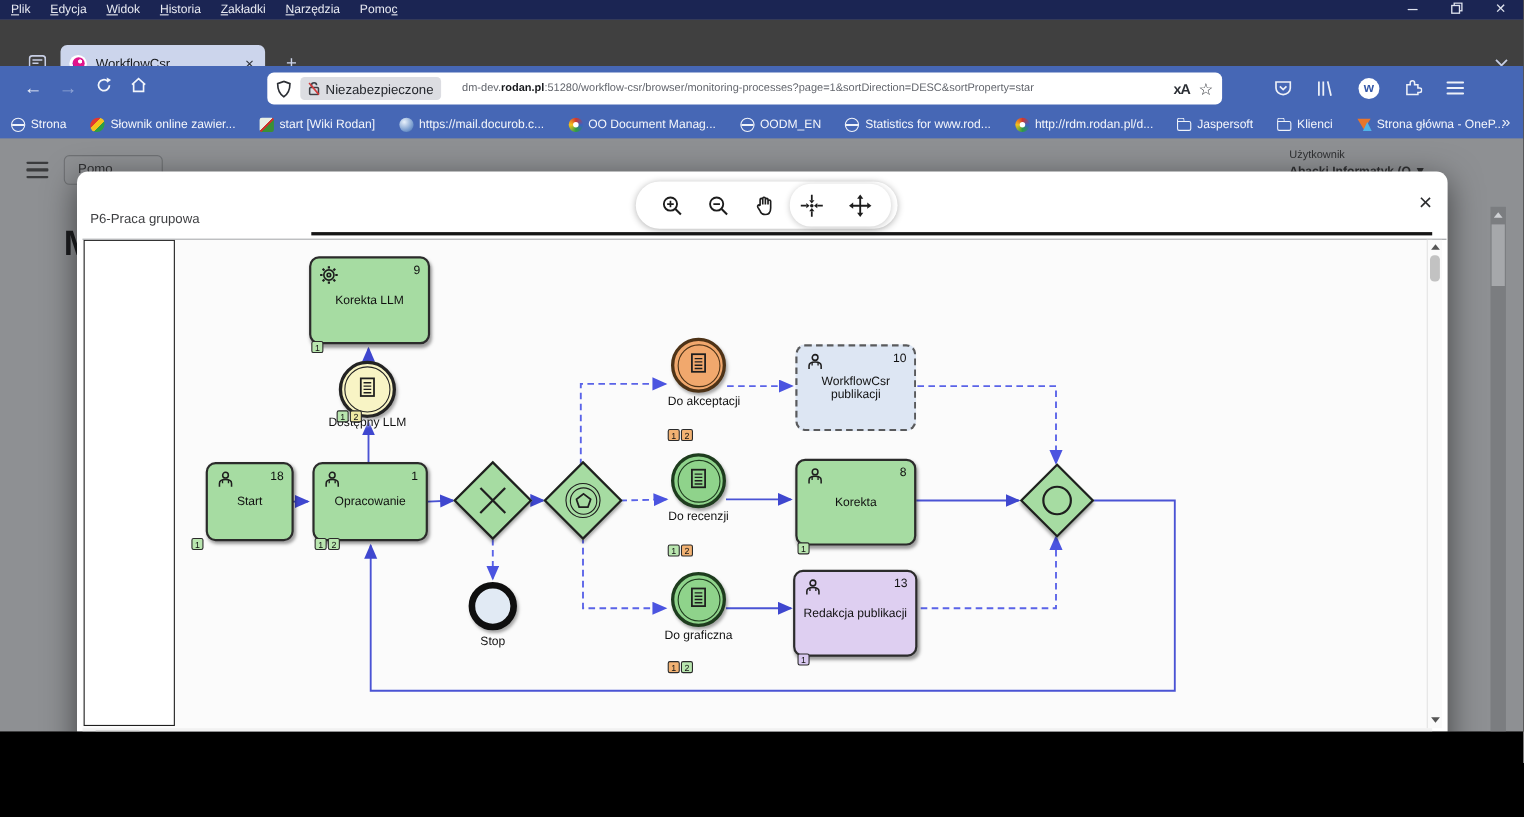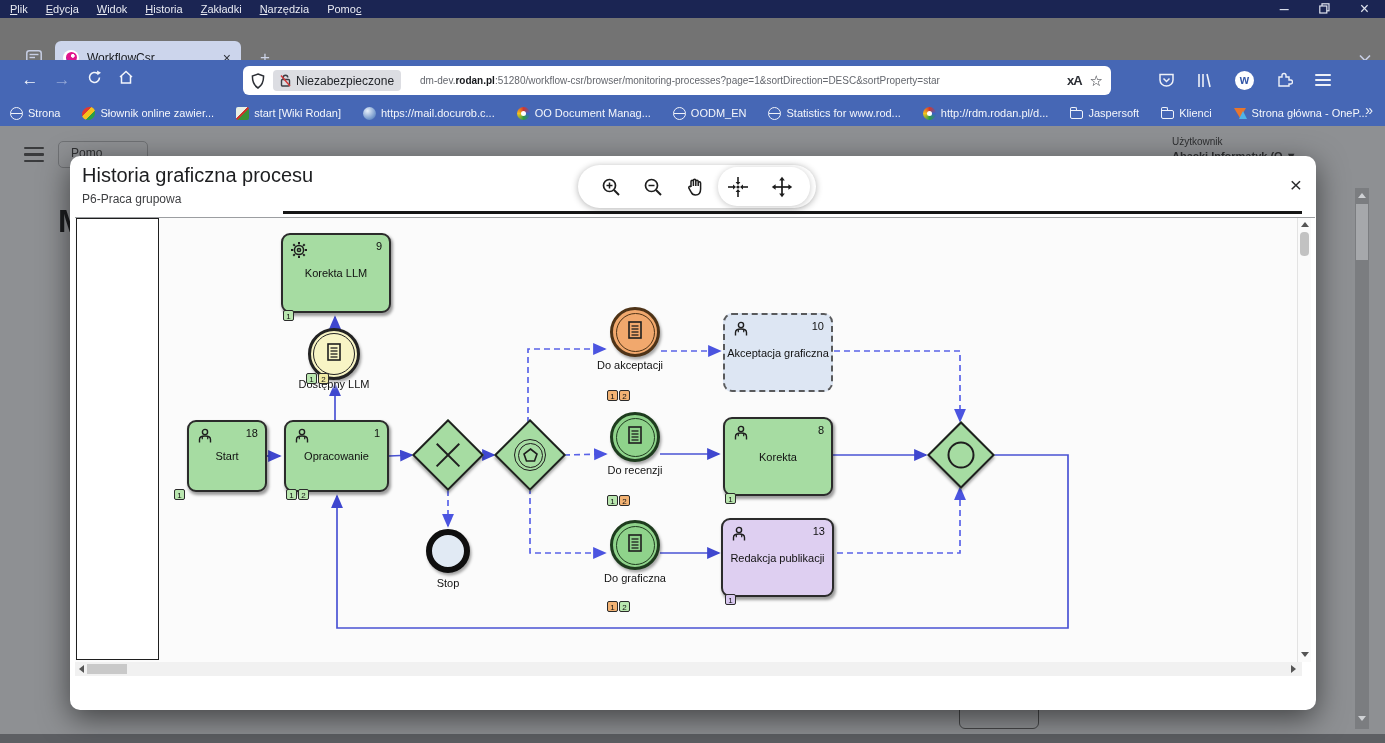--- a/index.html
+++ b/index.html
@@ -1,24 +1,24 @@
 <!DOCTYPE html>
 <html><head>
 <meta charset="utf-8">
 <style>
   html,body{margin:0;padding:0;background:#000;}
-  .screen{position:relative;width:1385px;height:743px;overflow:hidden;
+  .screen{position:relative;width:1385px;height:665px;overflow:hidden;
     font-family:"Liberation Sans",sans-serif;background:#8e9093;-webkit-font-smoothing:antialiased;}
   
   .menubar{position:absolute;left:0;top:0;width:100%;height:18px;background:#1b2553;color:#e8eaf2;
     font-size:11px;display:flex;align-items:center;gap:18px;padding-left:10px;box-sizing:border-box;}
   .menubar span{cursor:default;}
   .menubar u{text-decoration:underline;}
   .win-controls{position:absolute;right:0;top:0;height:18px;display:flex;align-items:center;gap:30px;padding-right:16px;color:#dfe3ee;}
-  .tabstrip{position:absolute;left:0;top:18px;width:100%;height:42px;background:#737373;}
+  .tabstrip{position:absolute;left:0;top:18px;width:100%;height:42px;background:#404040;}
   .fxview{position:absolute;left:22px;top:28px;width:24px;height:22px;border-radius:4px;display:flex;align-items:center;justify-content:center;}
   .tab{position:absolute;left:55px;top:23px;width:186px;height:33px;background:#ccd5ec;border-radius:6px;
     display:flex;align-items:center;padding:0 8px;box-sizing:border-box;color:#15181d;font-size:12px;}
   .tab .favicon{width:16px;height:16px;border-radius:50%;background:#fff;position:relative;flex:0 0 16px;}
   .tab .favicon:before{content:"";position:absolute;left:2.5px;top:2.5px;width:11px;height:11px;border-radius:50%;
     background:radial-gradient(circle at 62% 35%, #ffffff 0 16%, #e1148c 22% 64%, #8d1ba6 70%);}
   .tab .title{margin-left:8px;flex:1;white-space:nowrap;overflow:hidden;}
   .tab .close{font-size:14px;color:#30343c;padding:0 2px;}
   .newtab{position:absolute;left:252px;top:27px;width:26px;height:26px;color:#cdd4e8;font-size:17px;
     display:flex;align-items:center;justify-content:center;border-radius:4px;}
@@ -279,21 +279,20 @@
   </div>
   <div class="behind-button"></div>
   <div class="page-scrollbar">
     <span class="tri" style="left:3px;top:5px;border-left:4px solid transparent;border-right:4px solid transparent;border-bottom:5px solid #cfd1d4;"></span>
     <span class="thumb" style="top:16px;"></span>
     <span class="tri" style="left:3px;top:528px;border-left:4px solid transparent;border-right:4px solid transparent;border-top:5px solid #cfd1d4;"></span>
   </div>
   <div class="bottom-strip"></div>
 
   <div class="modal">
-    <div class="m-title">Historia graficzna procesu</div>
     <div class="m-sub">P6-Praca grupowa</div>
     <div class="m-toolbar">
       <span class="seg"></span>
       <svg width="20" height="20" viewBox="0 0 20 20">
           <circle cx="8.5" cy="8.5" r="6" fill="none" stroke="#1d1d1d" stroke-width="1.7"></circle>
           <line x1="13" y1="13" x2="18" y2="18" stroke="#1d1d1d" stroke-width="1.9"></line>
           <line x1="5.5" y1="8.5" x2="11.5" y2="8.5" stroke="#1d1d1d" stroke-width="1.5"></line>
           <line x1="8.5" y1="5.5" x2="8.5" y2="11.5" stroke="#1d1d1d" stroke-width="1.5"></line>
         </svg>
       <svg width="20" height="20" viewBox="0 0 20 20">
@@ -416,21 +415,21 @@
             <i class="green">2</i>
           </div>
           <div class="task blue-dashed" style="left: 648px; top: 95px; width: 110px; height: 79px;">
             <div class="nicon"><svg width="18" height="16" viewBox="0 0 18 16">
                 <circle cx="9" cy="4" r="2.6" fill="none" stroke="#1e1e1e" stroke-width="1.4"></circle>
                 <path d="M3.5 14.5 V11.5 q0 -3.5 5.5 -3.5 q5.5 0 5.5 3.5 V14.5" fill="none" stroke="#1e1e1e" stroke-width="1.4"></path>
                 <line x1="6.3" y1="8.7" x2="6.3" y2="11.3" stroke="#1e1e1e" stroke-width="1.2"></line>
                 <line x1="11.7" y1="8.7" x2="11.7" y2="11.3" stroke="#1e1e1e" stroke-width="1.2"></line>
               </svg></div>
             <div class="num">10</div>
-            <div class="lbl">Akceptacja graficzna</div>
+            <div class="lbl">WorkflowCsr publikacji</div>
           </div>
           <div class="task green" style="left: 648px; top: 199px; width: 110px; height: 79px;">
             <div class="nicon"><svg width="18" height="16" viewBox="0 0 18 16">
                 <circle cx="9" cy="4" r="2.6" fill="none" stroke="#1e1e1e" stroke-width="1.4"></circle>
                 <path d="M3.5 14.5 V11.5 q0 -3.5 5.5 -3.5 q5.5 0 5.5 3.5 V14.5" fill="none" stroke="#1e1e1e" stroke-width="1.4"></path>
                 <line x1="6.3" y1="8.7" x2="6.3" y2="11.3" stroke="#1e1e1e" stroke-width="1.2"></line>
                 <line x1="11.7" y1="8.7" x2="11.7" y2="11.3" stroke="#1e1e1e" stroke-width="1.2"></line>
               </svg></div>
             <div class="num">8</div>
             <div class="lbl">Korekta</div>
@@ -475,21 +474,21 @@
                   <rect x="2" y="2" width="12" height="16" fill="none" stroke="#1e1e1e" stroke-width="1.6"></rect>
                   <g stroke="#1e1e1e" stroke-width="1.3">
                     <line x1="4.5" y1="6" x2="11.5" y2="6"></line>
                     <line x1="4.5" y1="9" x2="11.5" y2="9"></line>
                     <line x1="4.5" y1="12" x2="11.5" y2="12"></line>
                     <line x1="4.5" y1="15" x2="11.5" y2="15"></line>
                   </g>
                 </svg></span>
             </div>
           </div>
-          <div class="ev-label" style="left: 522px; top: 141px; width: 76px; text-align: left;">Do akceptacji</div>
+          <div class="ev-label" style="left: 522px; top: 141px; width: 76px; text-align: right;">Do akceptacji</div>
           <div class="badge" style="left: 532px; top: 172px;">
             <i class="orange">1</i>
             <i class="orange">2</i>
           </div>
           <div class="ev" style="left: 535px; top: 194px; width: 50px; height: 50px; border: 3.5px solid rgb(30, 60, 30); background: rgb(143, 211, 139);">
             <div class="ring" style="width: 39px; height: 39px; border: 1.5px solid rgb(30, 60, 30);">
               <span><svg width="16" height="20" viewBox="0 0 16 20">
                   <rect x="2" y="2" width="12" height="16" fill="none" stroke="#1e1e1e" stroke-width="1.6"></rect>
                   <g stroke="#1e1e1e" stroke-width="1.3">
                     <line x1="4.5" y1="6" x2="11.5" y2="6"></line>

